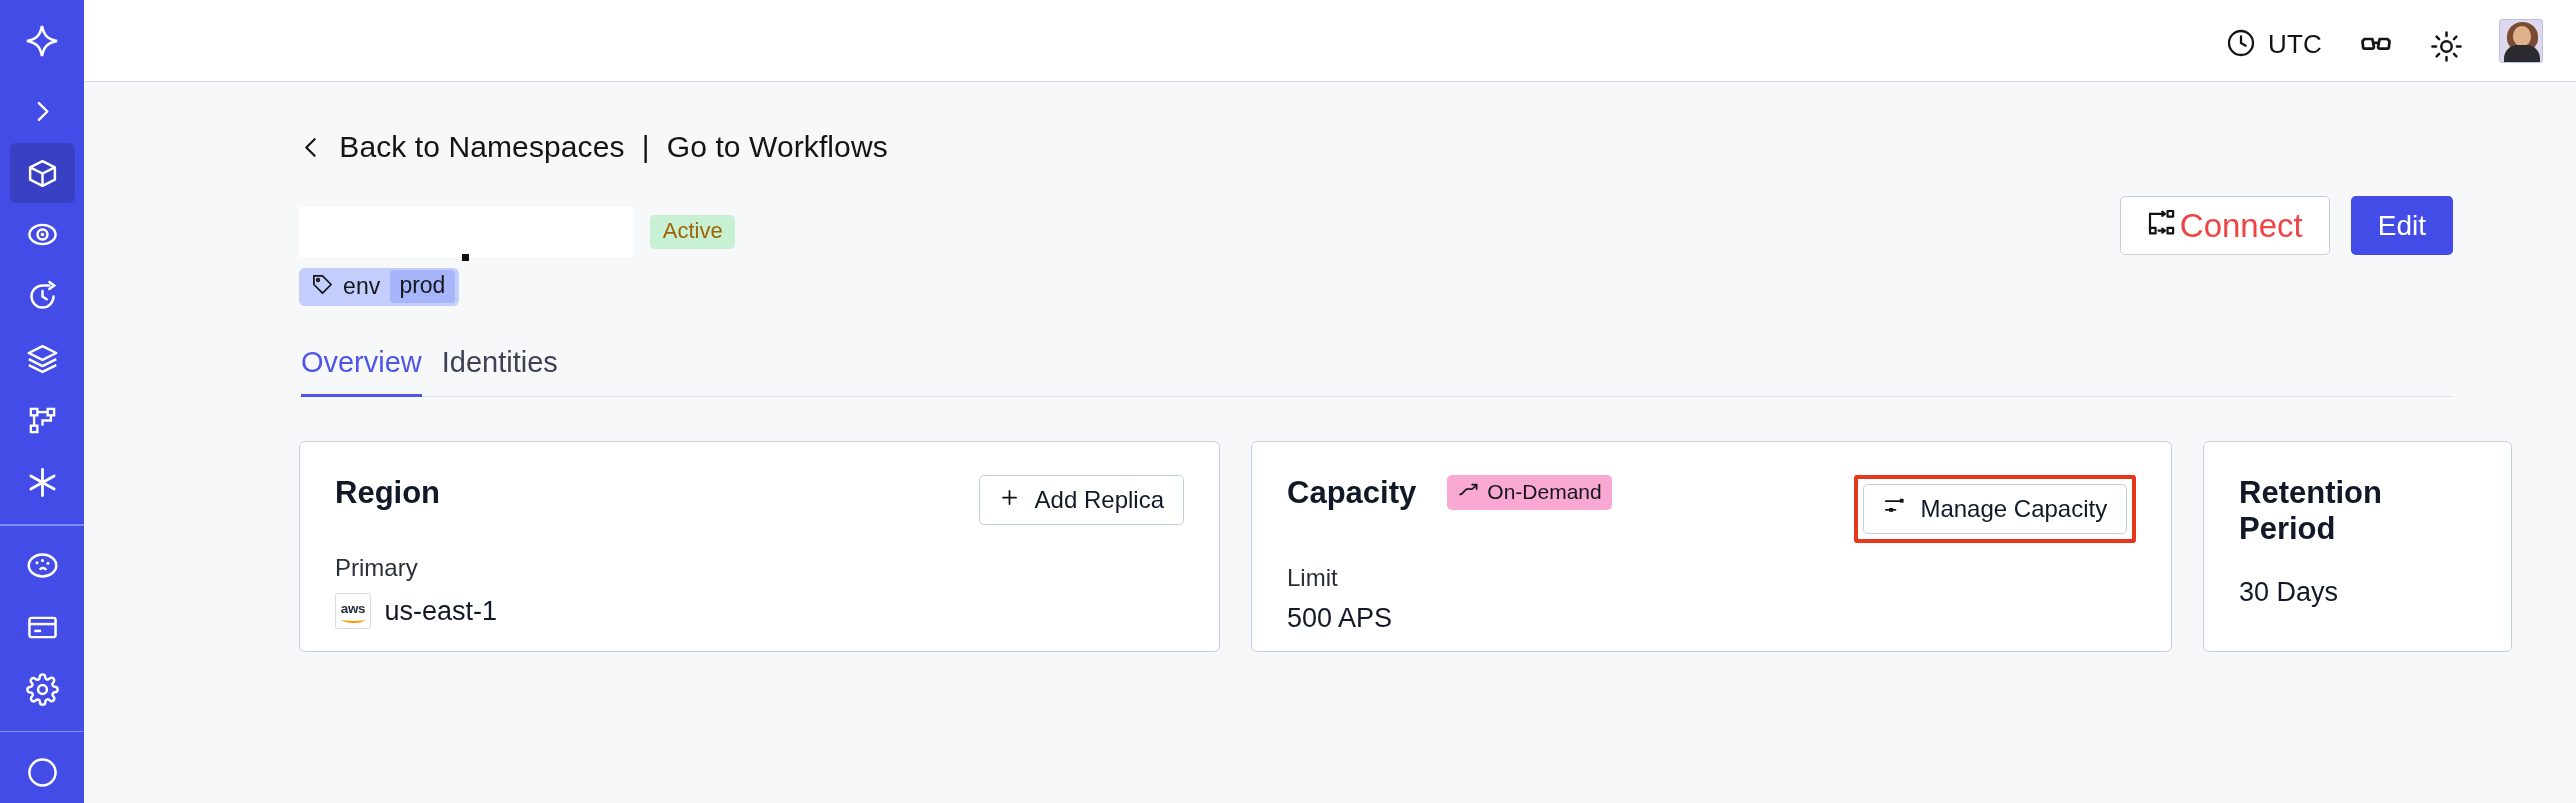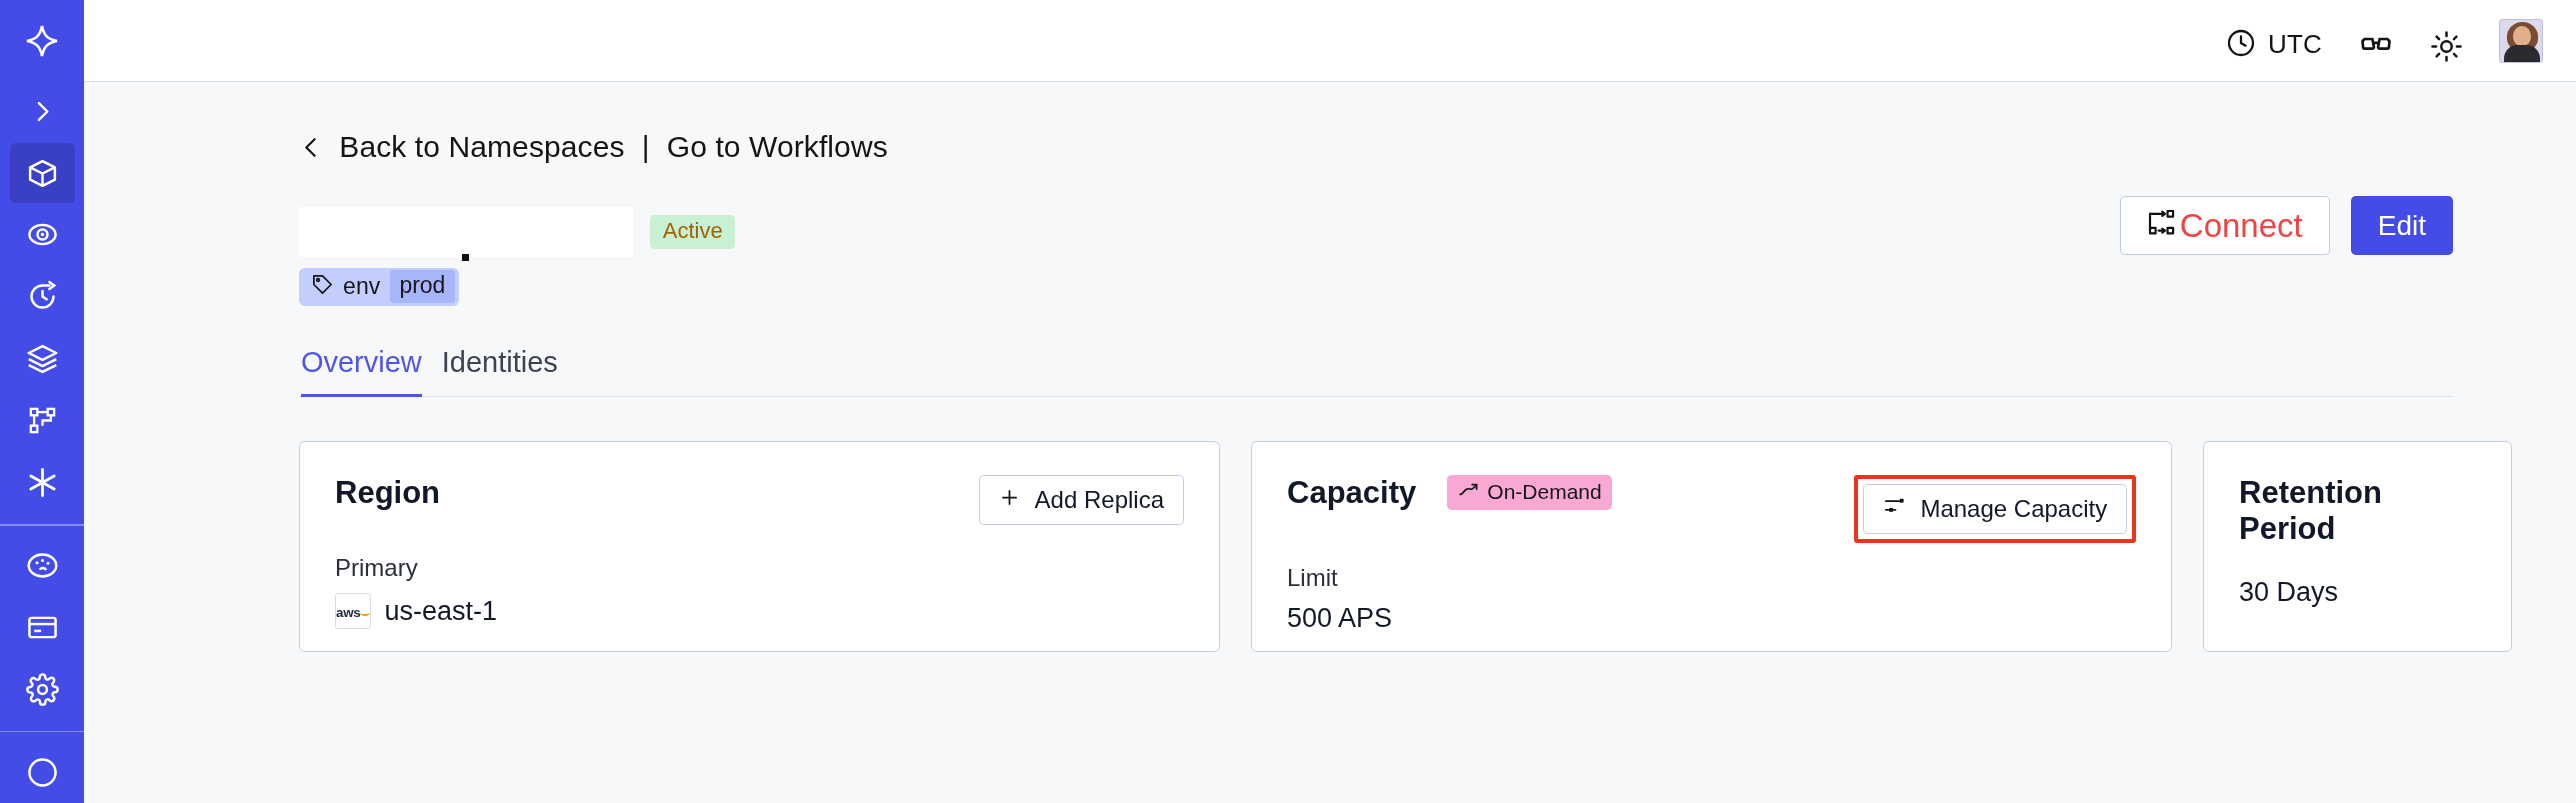--- a/index.html
+++ b/index.html
@@ -228,21 +228,21 @@
   .annot-wrap .card-btn { margin-left: 0; }
 
   .card-label { font-size: 24px; color: #2a2f3a; margin-bottom: 11.5px; }
   .card-value { font-size: 27px; color: #111827; }
   .region-row { display: flex; align-items: center; gap: 13.4px; }
   .aws-logo {
     width: 36px; height: 36px;
     border: 1px solid #d8dce6;
     border-radius: 2.9px;
     background: #fff;
-    display: flex; 
+    display: flex; flex-direction: column;
     align-items: center; justify-content: center;
     flex: 0 0 36px;
     padding-top: 1.9px;
   }
   .aws-txt {
     font-size: 13.4px; font-weight: bold; color: #232f3e;
     line-height: 1; letter-spacing: -0.3px;
   }
   .aws-swoosh {
     width: 23px; height: 6.7px;

